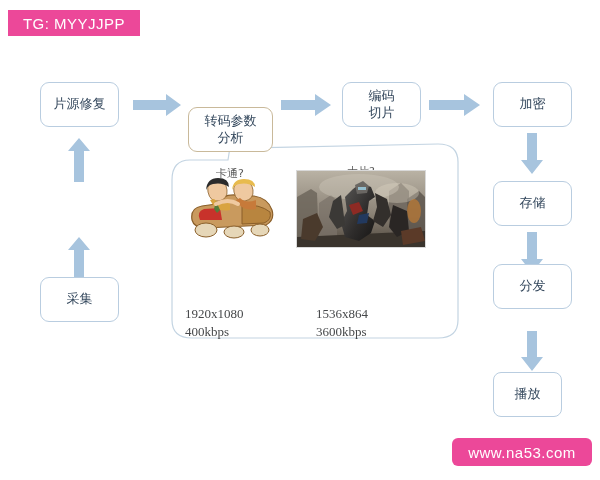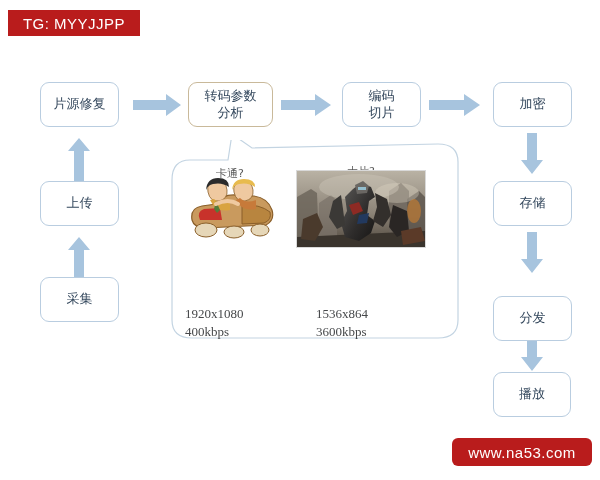--- a/index.html
+++ b/index.html
@@ -8,21 +8,21 @@
     background:#ffffff;
     font-family:"Liberation Sans","DejaVu Sans",sans-serif;
     overflow:hidden;
     position:relative;
   }
   #stage{position:absolute;left:0;top:0;width:600px;height:480px;}
 
   
   .watermark{
     position:absolute;
-    background:#b91c1c;
+    background:#ec4899;
     color:#ffffff;
     font-family:"Liberation Sans","DejaVu Sans",sans-serif;
     letter-spacing:.5px;
     display:flex;align-items:center;justify-content:center;
   }
   #wm-top{left:8px;top:10px;width:132px;height:26px;font-size:15px;}
   #wm-bottom{left:452px;top:438px;width:140px;height:28px;font-size:15px;border-radius:6px;}
 
   
   .box{
@@ -32,21 +32,21 @@
     border:1px solid #b9cde0;
     border-radius:9px;
     color:#33475c;
     font-family:"DejaVu Sans","Liberation Sans",sans-serif;
     font-size:13px;
     line-height:1.25;
     display:flex;align-items:center;justify-content:center;
     text-align:center;
     white-space:pre-line;
   }
-  .box.tan{border-color:#c9b99a;}
+  .box.tan{border-color:#c9b99a;margin-top:25px;}
 
   
   #bubble{
     position:absolute;
     left:170px;top:140px;width:290px;height:200px;
   }
   #bubble svg{display:block;}
 
   .bubble-label{
     position:absolute;
@@ -219,31 +219,30 @@
     </svg>
   </div>
 
   <div class="spec" style="left:185px;top:305px;width:90px;">1920x1080
 400kbps</div>
   <div class="spec" style="left:316px;top:305px;width:90px;">1536x864
 3600kbps</div>
 
   <div class="box" style="left:40px;top:277px;width:79px;height:45px;">采集</div>
 
-  <div class="box" style="left:40px;top:181px;width:79px;height:45px;">上传</div>
 
   <div class="box" style="left:40px;top:82px;width:79px;height:45px;">片源修复</div>
 
   <div class="box tan" style="left:188px;top:82px;width:85px;height:45px;">转码参数
 分析</div>
 
   <div class="box" style="left:342px;top:82px;width:79px;height:45px;">编码
 切片</div>
 
   <div class="box" style="left:493px;top:82px;width:79px;height:45px;">加密</div>
 
   <div class="box" style="left:493px;top:181px;width:79px;height:45px;">存储</div>
 
-  <div class="box" style="left:493px;top:296px;width:79px;height:45px;">分发</div>
-
-  <div class="box" style="left:493px;top:372px;width:78px;height:45px;">播放</div>
+  <div class="box" style="left:493px;top:264px;width:79px;height:45px;">分发</div>
+
+  <div class="box" style="left:493px;top:372px;width:69px;height:45px;border-radius:8px;">播放</div>
 
 </div>
 
 </body></html>

